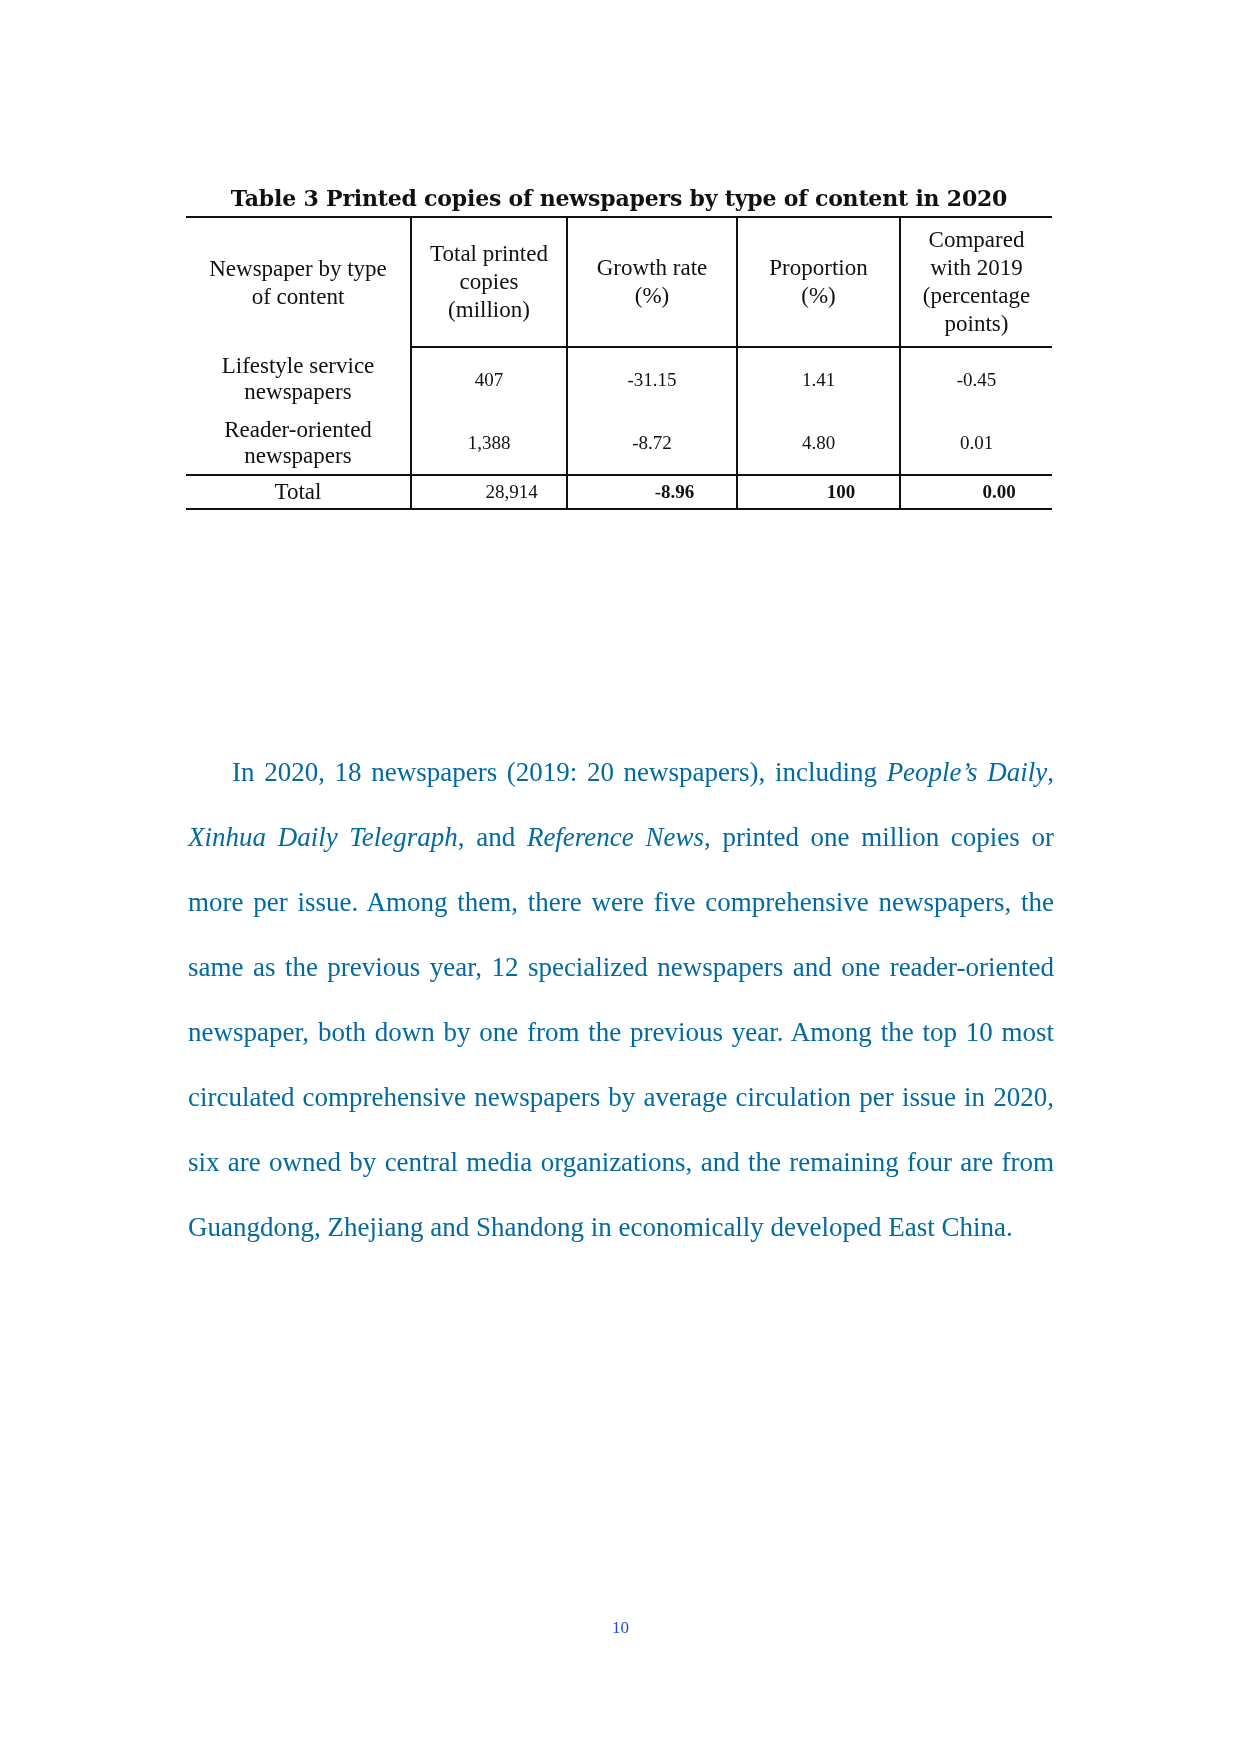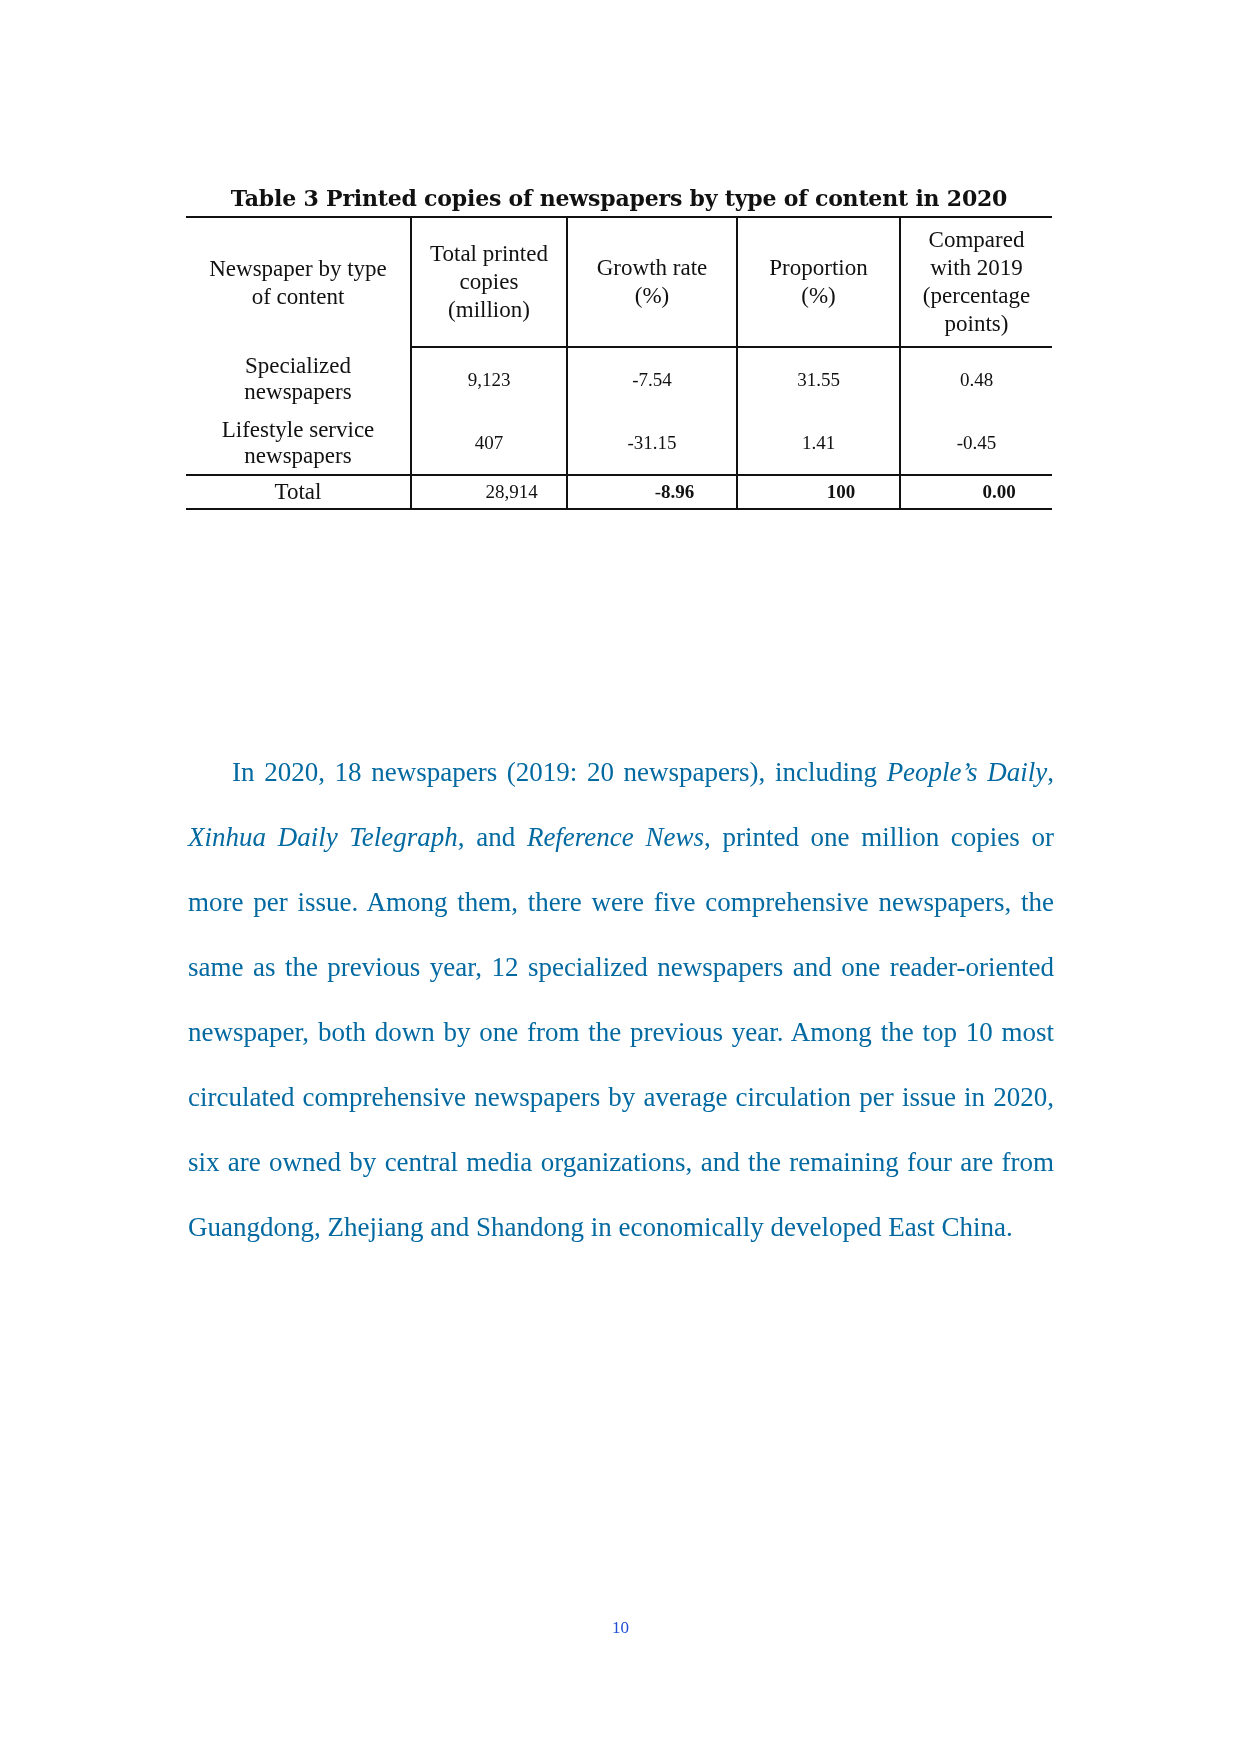--- a/index.html
+++ b/index.html
@@ -157,37 +157,37 @@
           <span>Compared</span><br>
           <span>with 2019</span><br>
           <span>(percentage</span><br>
           <span>points)</span>
         </th>
       </tr>
     </thead>
     <tbody>
       <tr class="two-line">
         <td class="name">
-          <span>Specialized</span><br>
-          <span>newspapers</span>
-        </td>
-        <td class="val">9,123</td>
-        <td class="val">-7.54</td>
-        <td class="val">31.55</td>
-        <td class="val">0.48</td>
-      </tr>
-      <tr class="two-line">
-        <td class="name">
           <span>Lifestyle service</span><br>
           <span>newspapers</span>
         </td>
         <td class="val">407</td>
         <td class="val">-31.15</td>
         <td class="val">1.41</td>
         <td class="val">-0.45</td>
+      </tr>
+      <tr class="two-line">
+        <td class="name">
+          <span>Reader-oriented</span><br>
+          <span>newspapers</span>
+        </td>
+        <td class="val">1,388</td>
+        <td class="val">-8.72</td>
+        <td class="val">4.80</td>
+        <td class="val">0.01</td>
       </tr>
     </tbody>
     <tfoot>
       <tr>
         <td class="name">Total</td>
         <td class="val">28,914</td>
         <td class="val bold"><span class="neg-sign">-</span><span>8.96</span></td>
         <td class="val bold">100</td>
         <td class="val bold">0.00</td>
       </tr>

